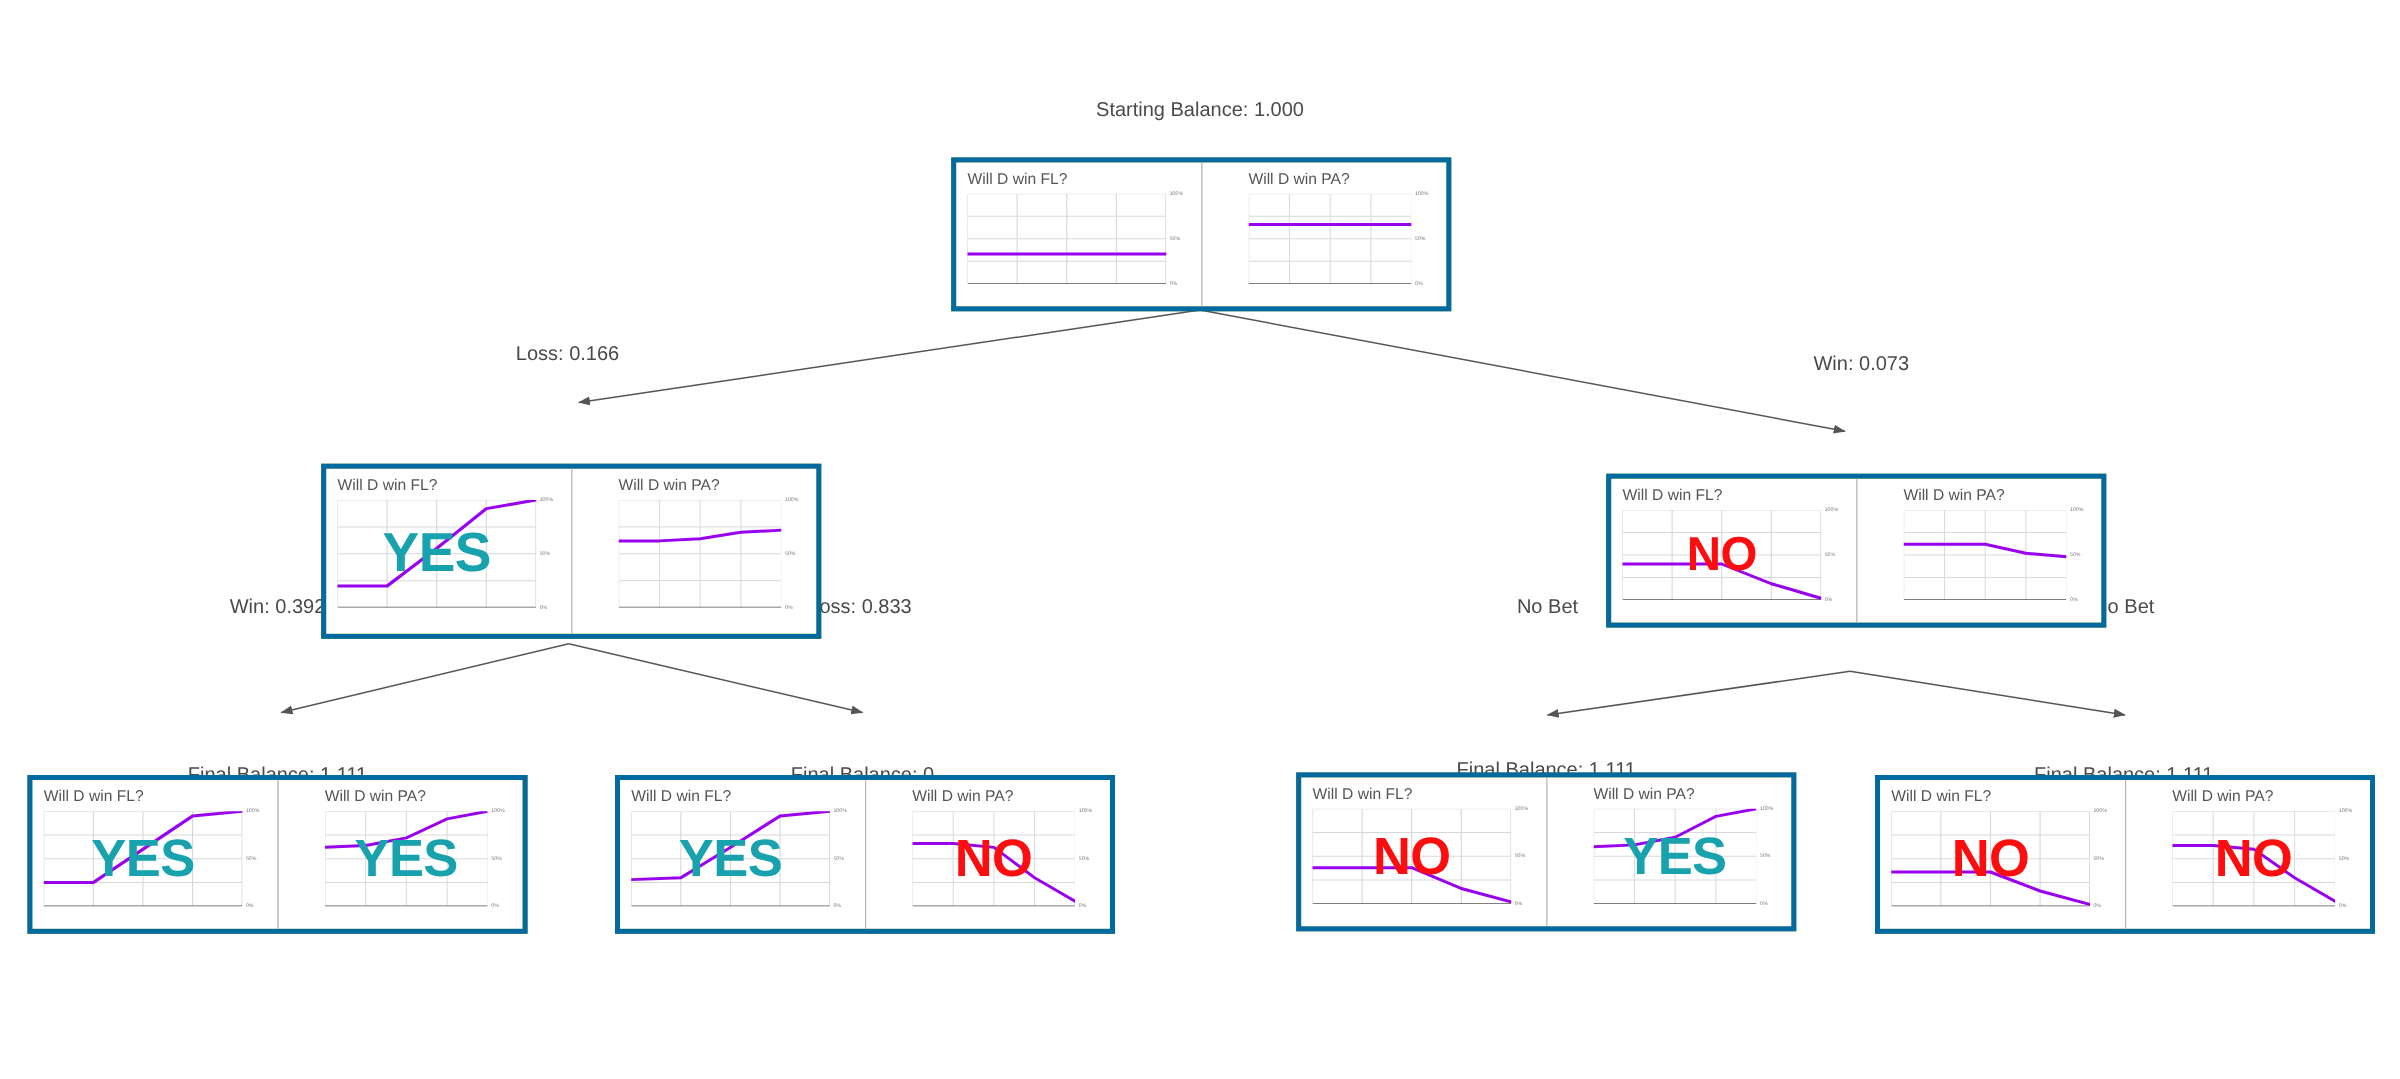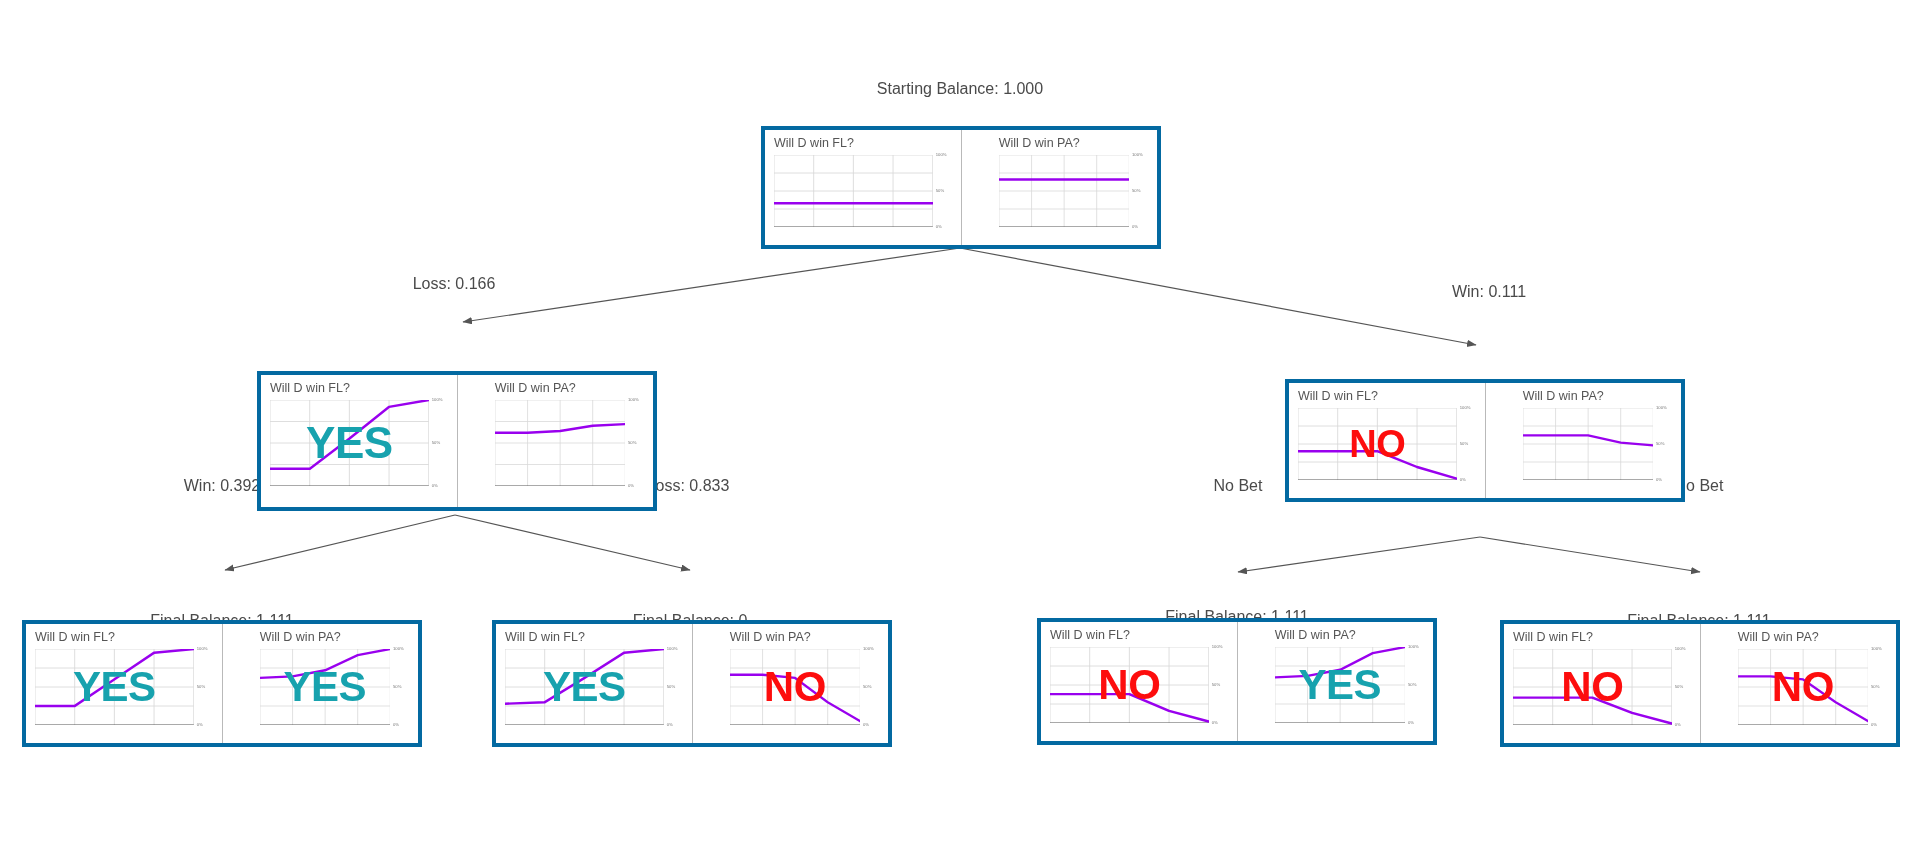--- a/index.html
+++ b/index.html
@@ -100,21 +100,21 @@
 
     <line x1="1480" y1="537" x2="1238" y2="572" stroke="#555555" stroke-width="1.2" marker-end="url(#arrow)"></line>
 
     <line x1="1480" y1="537" x2="1700" y2="572" stroke="#555555" stroke-width="1.2" marker-end="url(#arrow)"></line>
   </svg>
 
   <div class="edge-label" style="left:960px;top:80px;">Starting Balance: 1.000</div>
 
   <div class="edge-label" style="left:454px;top:275px;">Loss: 0.166</div>
 
-  <div class="edge-label" style="left:1489px;top:283px;">Win: 0.111</div>
+  <div class="edge-label" style="left:1489px;top:283px;">Win: 0.073</div>
 
   <div class="edge-label" style="left:473px;top:412px;">Bet: 0.833</div>
 
   <div class="edge-label" style="left:1481px;top:415px;">Bet: 0.0</div>
 
   <div class="edge-label" style="left:222px;top:477px;">Win: 0.392</div>
 
   <div class="edge-label" style="left:688px;top:477px;">Loss: 0.833</div>
 
   <div class="edge-label" style="left:1238px;top:477px;">No Bet</div>

